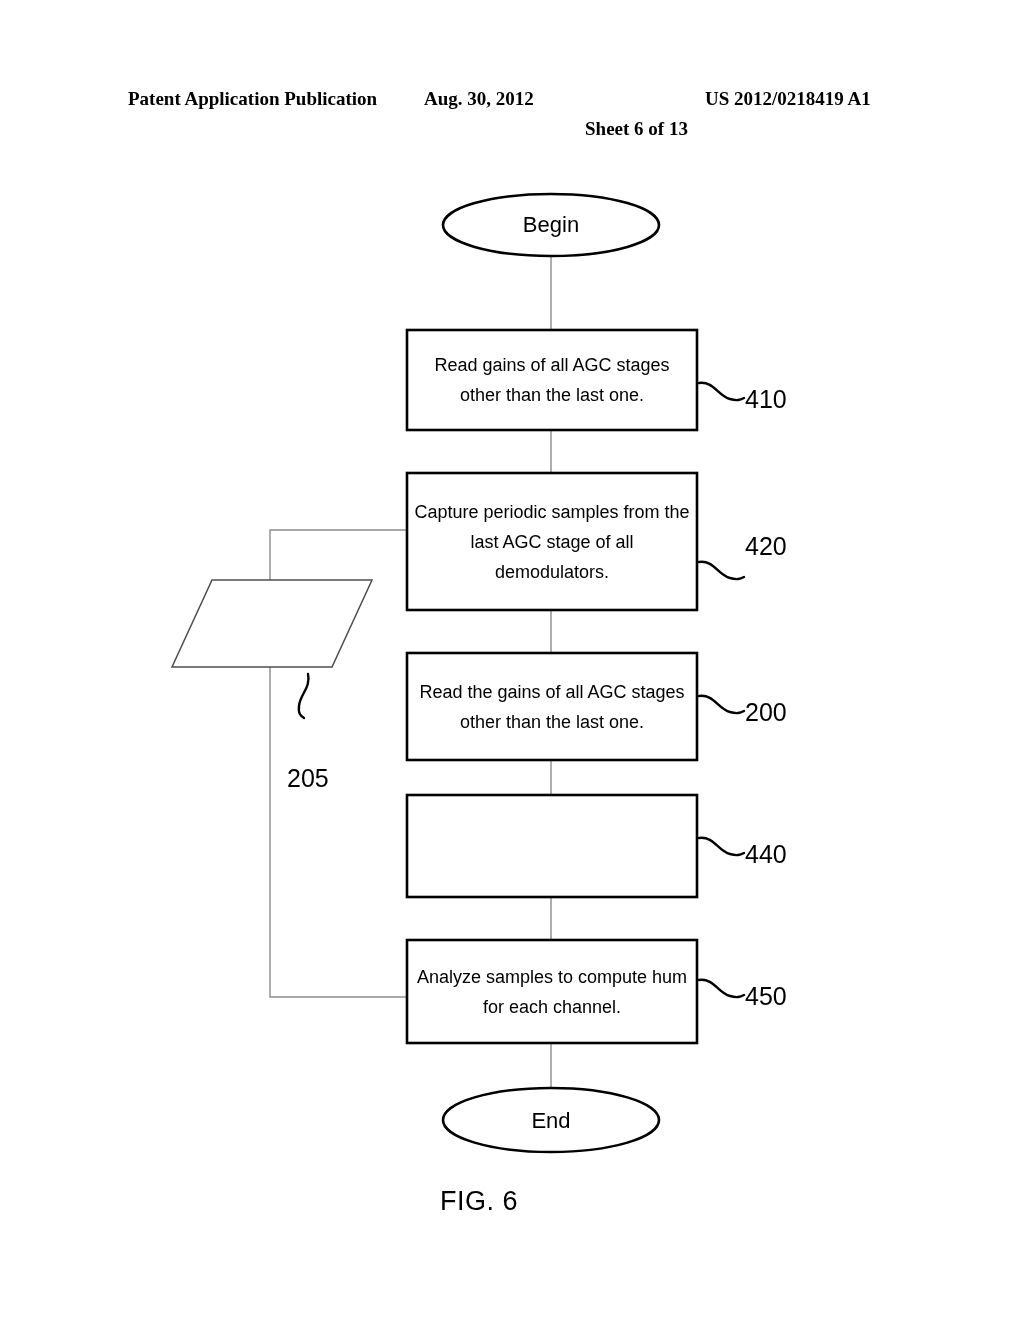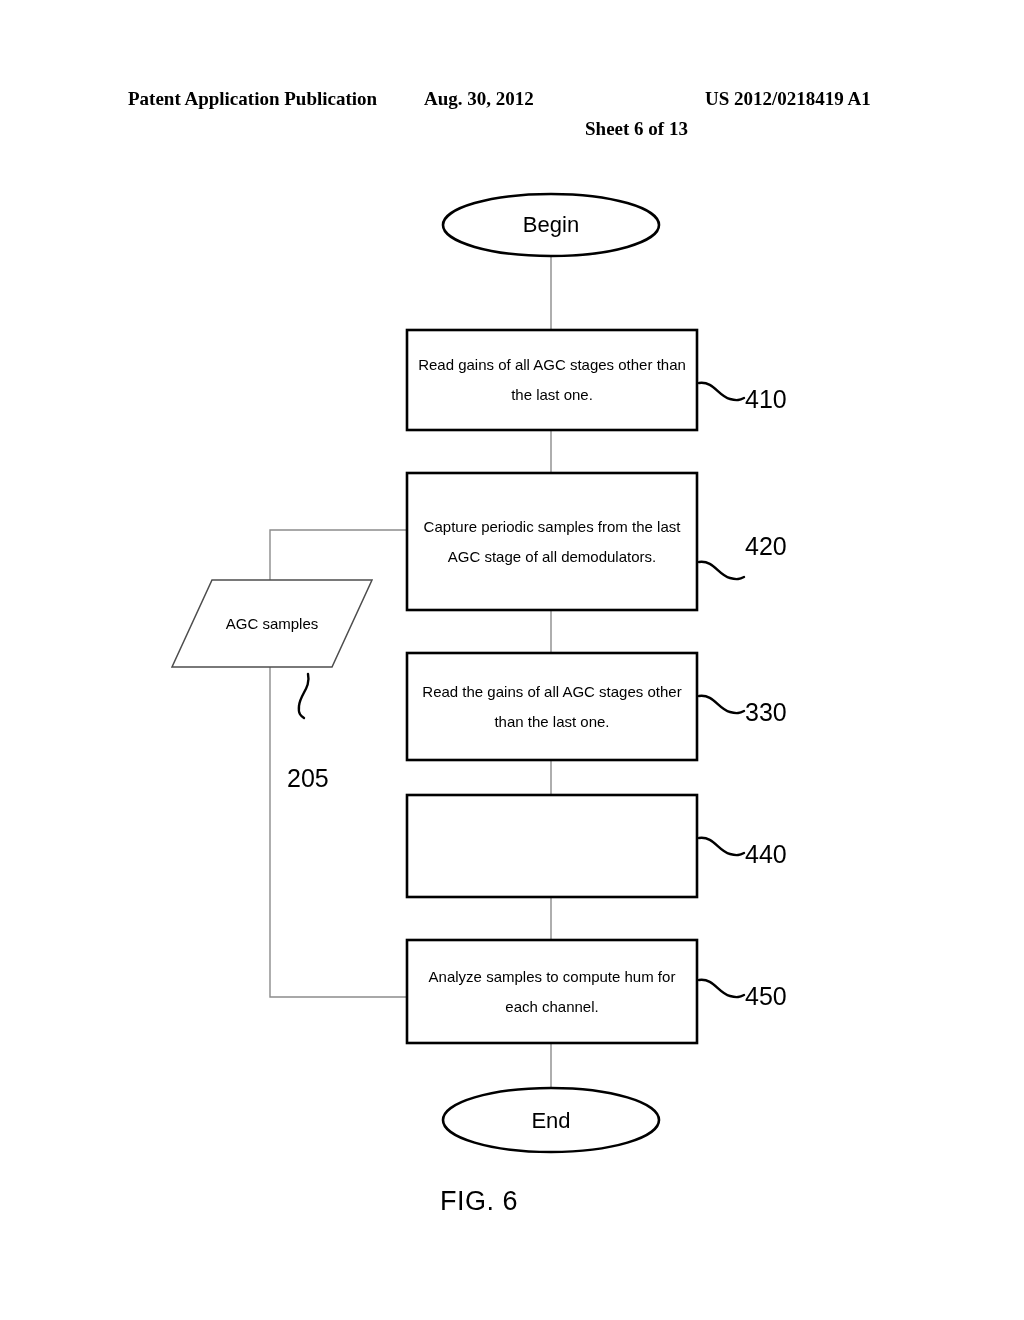--- a/index.html
+++ b/index.html
@@ -47,21 +47,21 @@
     position: absolute;
     left: 0;
     top: 0;
   }
 
   
   .node-text {
     position: absolute;
     text-align: center;
     font-family: "Liberation Sans", sans-serif;
-    font-size: 15px;
+    font-size: 18px;
     line-height: 30px;
     color: #000000;
     white-space: pre-line;
     display: flex;
     align-items: center;
     justify-content: center;
   }
   .terminal-text {
     font-size: 22px;
   }
@@ -139,30 +139,29 @@
       <path d="M308,674 C311,688 300,694 299,706 C298,714 301,716 304,718"></path>
     </g>
   </svg>
 
   <div class="node-text terminal-text" style="left:443px; top:195px; width:216px; height:60px;">Begin</div>
 
   <div class="node-text" style="left:412px; top:330px; width:280px; height:100px;">Read gains of all AGC stages other than the last one.</div>
 
   <div class="node-text" style="left:412px; top:473px; width:280px; height:137px;">Capture periodic samples from the last AGC stage of all demodulators.</div>
 
-  <div class="node-text" style="left:190px; top:580px; width:164px; height:87px;">AGC samples</div>
 
   <div class="node-text" style="left:412px; top:653px; width:280px; height:107px;">Read the gains of all AGC stages other than the last one.</div>
 
 
   <div class="node-text" style="left:412px; top:940px; width:280px; height:103px;">Analyze samples to compute hum for each channel.</div>
 
   <div class="node-text terminal-text" style="left:443px; top:1090px; width:216px; height:62px;">End</div>
 
   <div class="ref-num" style="left:745px; top:385px;text-align:center;">410</div>
   <div class="ref-num" style="left:745px; top:532px;">420</div>
   <div class="ref-num" style="left:287px; top:716px;margin-top:48px;">205</div>
-  <div class="ref-num" style="left:745px; top:698px;">330</div>
+  <div class="ref-num" style="left:745px; top:698px;">200</div>
   <div class="ref-num" style="left:745px; top:840px;text-align:right;">440</div>
   <div class="ref-num" style="left:745px; top:982px;">450</div>
 
   <div class="fig-caption">FIG. 6</div>
 </div>
 
 </body></html>

